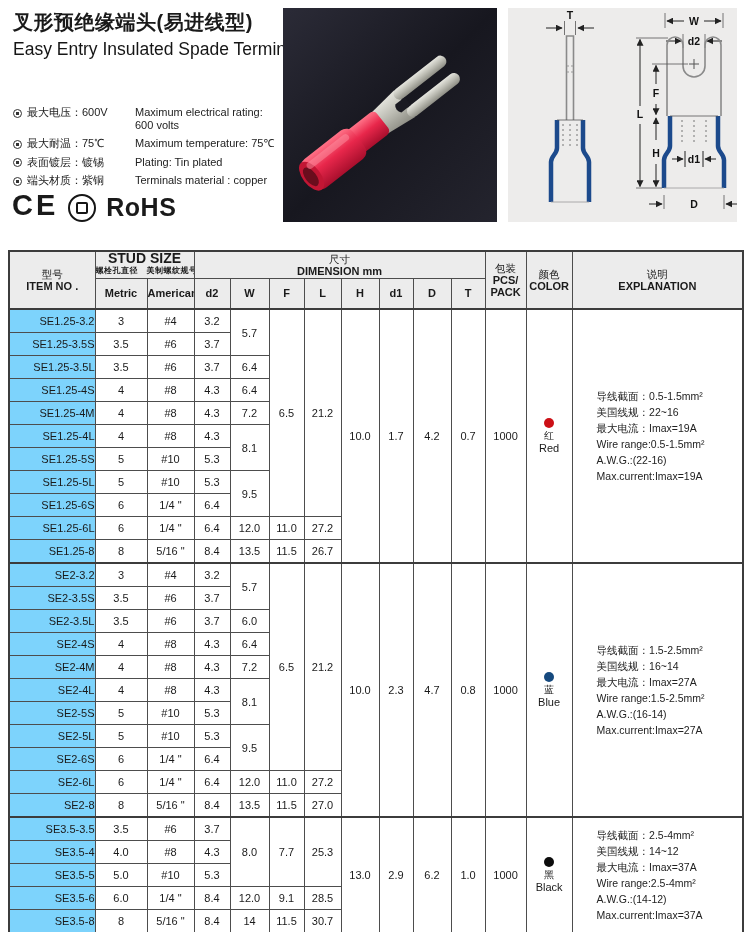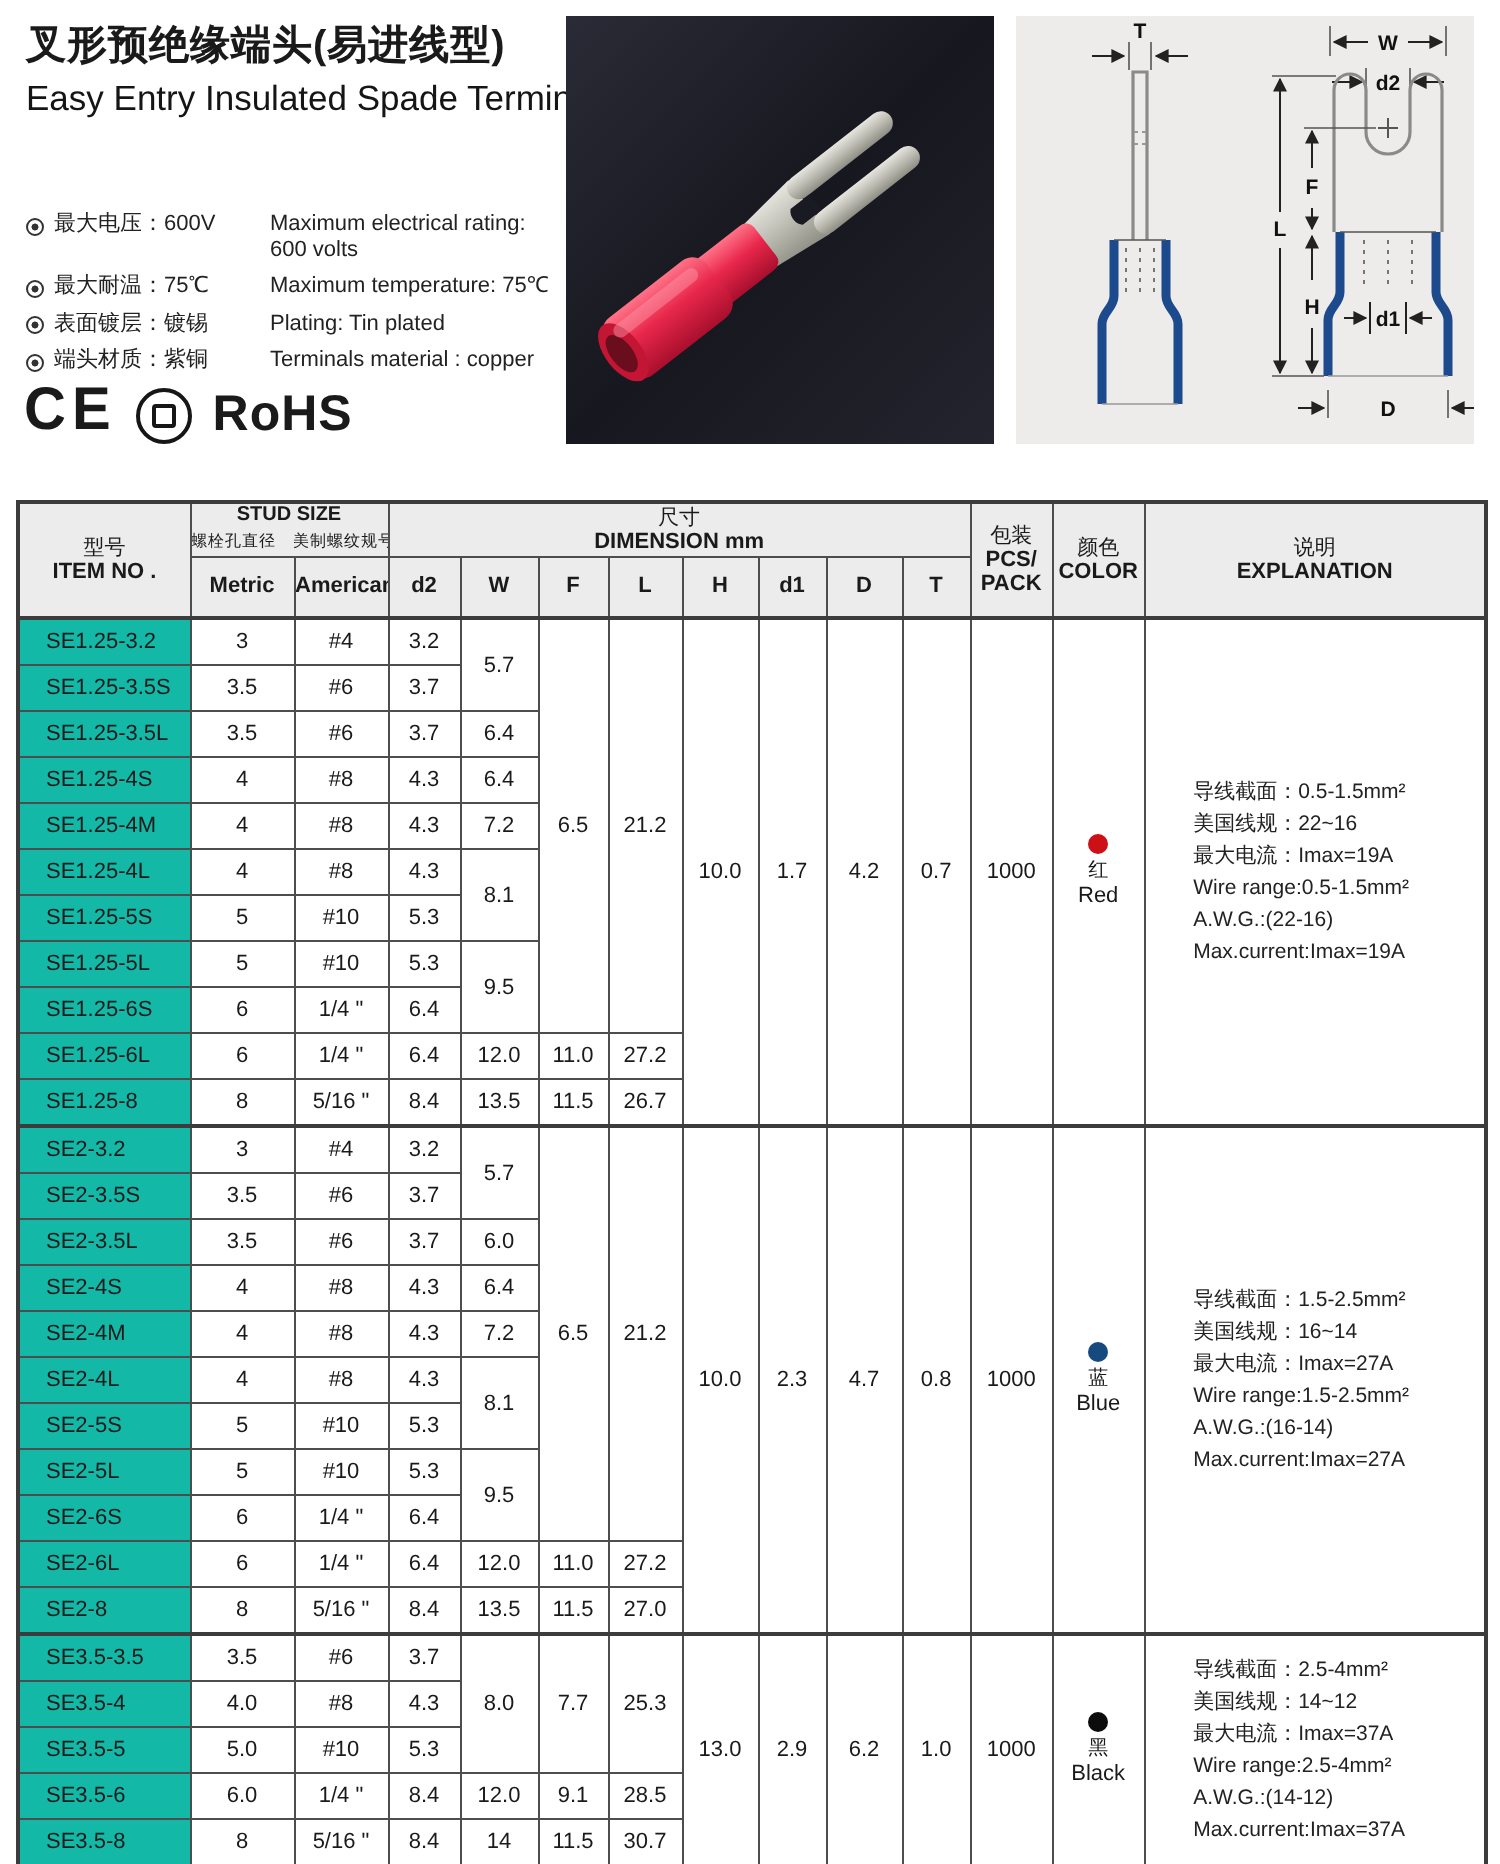--- a/index.html
+++ b/index.html
@@ -26,25 +26,25 @@
   .photo-box{position:absolute;left:283px;top:8px;width:214px;height:214px}
   .diagram-box{position:absolute;left:508px;top:8px;width:229px;height:214px}
   
   table.dtable{position:absolute;left:8px;top:250px;width:734px;border-collapse:collapse;table-layout:fixed;
     border:2px solid #3c3c3c}
   .dtable th,.dtable td{border:1px solid #4d4d4d;text-align:center;vertical-align:middle;
     font-size:11px;padding:0;color:#1a1a1a;overflow:hidden}
   .dtable thead th{background:#ececec;font-weight:bold;line-height:12px}
   .dtable thead tr.hr1{height:27px}
   .dtable thead tr.hr2{height:31px}
-  .dtable thead .sub-cn{font-size:8px;font-weight:normal;letter-spacing:.5px;white-space:nowrap;margin-top:1px}
+  .dtable thead .sub-cn{font-size:8px;font-weight:bold;letter-spacing:.5px;white-space:nowrap;margin-top:1px}
   .dtable thead .cn{font-weight:normal;font-size:10.5px}
   .dtable thead .pre{white-space:pre-line;line-height:12px}
   .dtable tbody td{height:22px;background:#fff}
-  .dtable tbody td.item{background:#14b8a6;text-align:left;padding-left:13px}
+  .dtable tbody td.item{background:#7dd3fc;text-align:right;padding-left:13px}
   .dtable tbody tr.gstart td{border-top:2px solid #3c3c3c}
   td.colorcell .dot{display:inline-block;width:10px;height:10px;border-radius:50%}
   td.colorcell .ccn{font-size:10px;line-height:12px}
   td.colorcell .cen{font-size:11px;line-height:13px}
   td.explcell{text-align:left;padding-left:24px;font-size:10.5px;line-height:16px;color:#222}
   
   .dim-label{font-size:10.5px;font-weight:bold;fill:#111;font-family:"Liberation Sans",sans-serif}
 </style>
 </head>
 <body>
@@ -219,21 +219,21 @@
       <col style="width:46px">
       <col style="width:171px">
   </colgroup>
   <thead>
     <tr class="hr1">
       <th rowspan="2">
         <div class="cn">型号</div>
         <div>ITEM NO .</div>
       </th>
       <th colspan="2">
-        <div style="font-size:10px">STUD SIZE</div>
+        <div style="font-size:14px">STUD SIZE</div>
         <div class="sub-cn">螺栓孔直径　美制螺纹规号</div>
       </th>
       <th colspan="8">
         <div class="cn">尺寸</div>
         <div>DIMENSION mm</div>
       </th>
       <th rowspan="2">
         <div class="cn">包装</div>
         <div class="pre">PCS/
 PACK</div>

